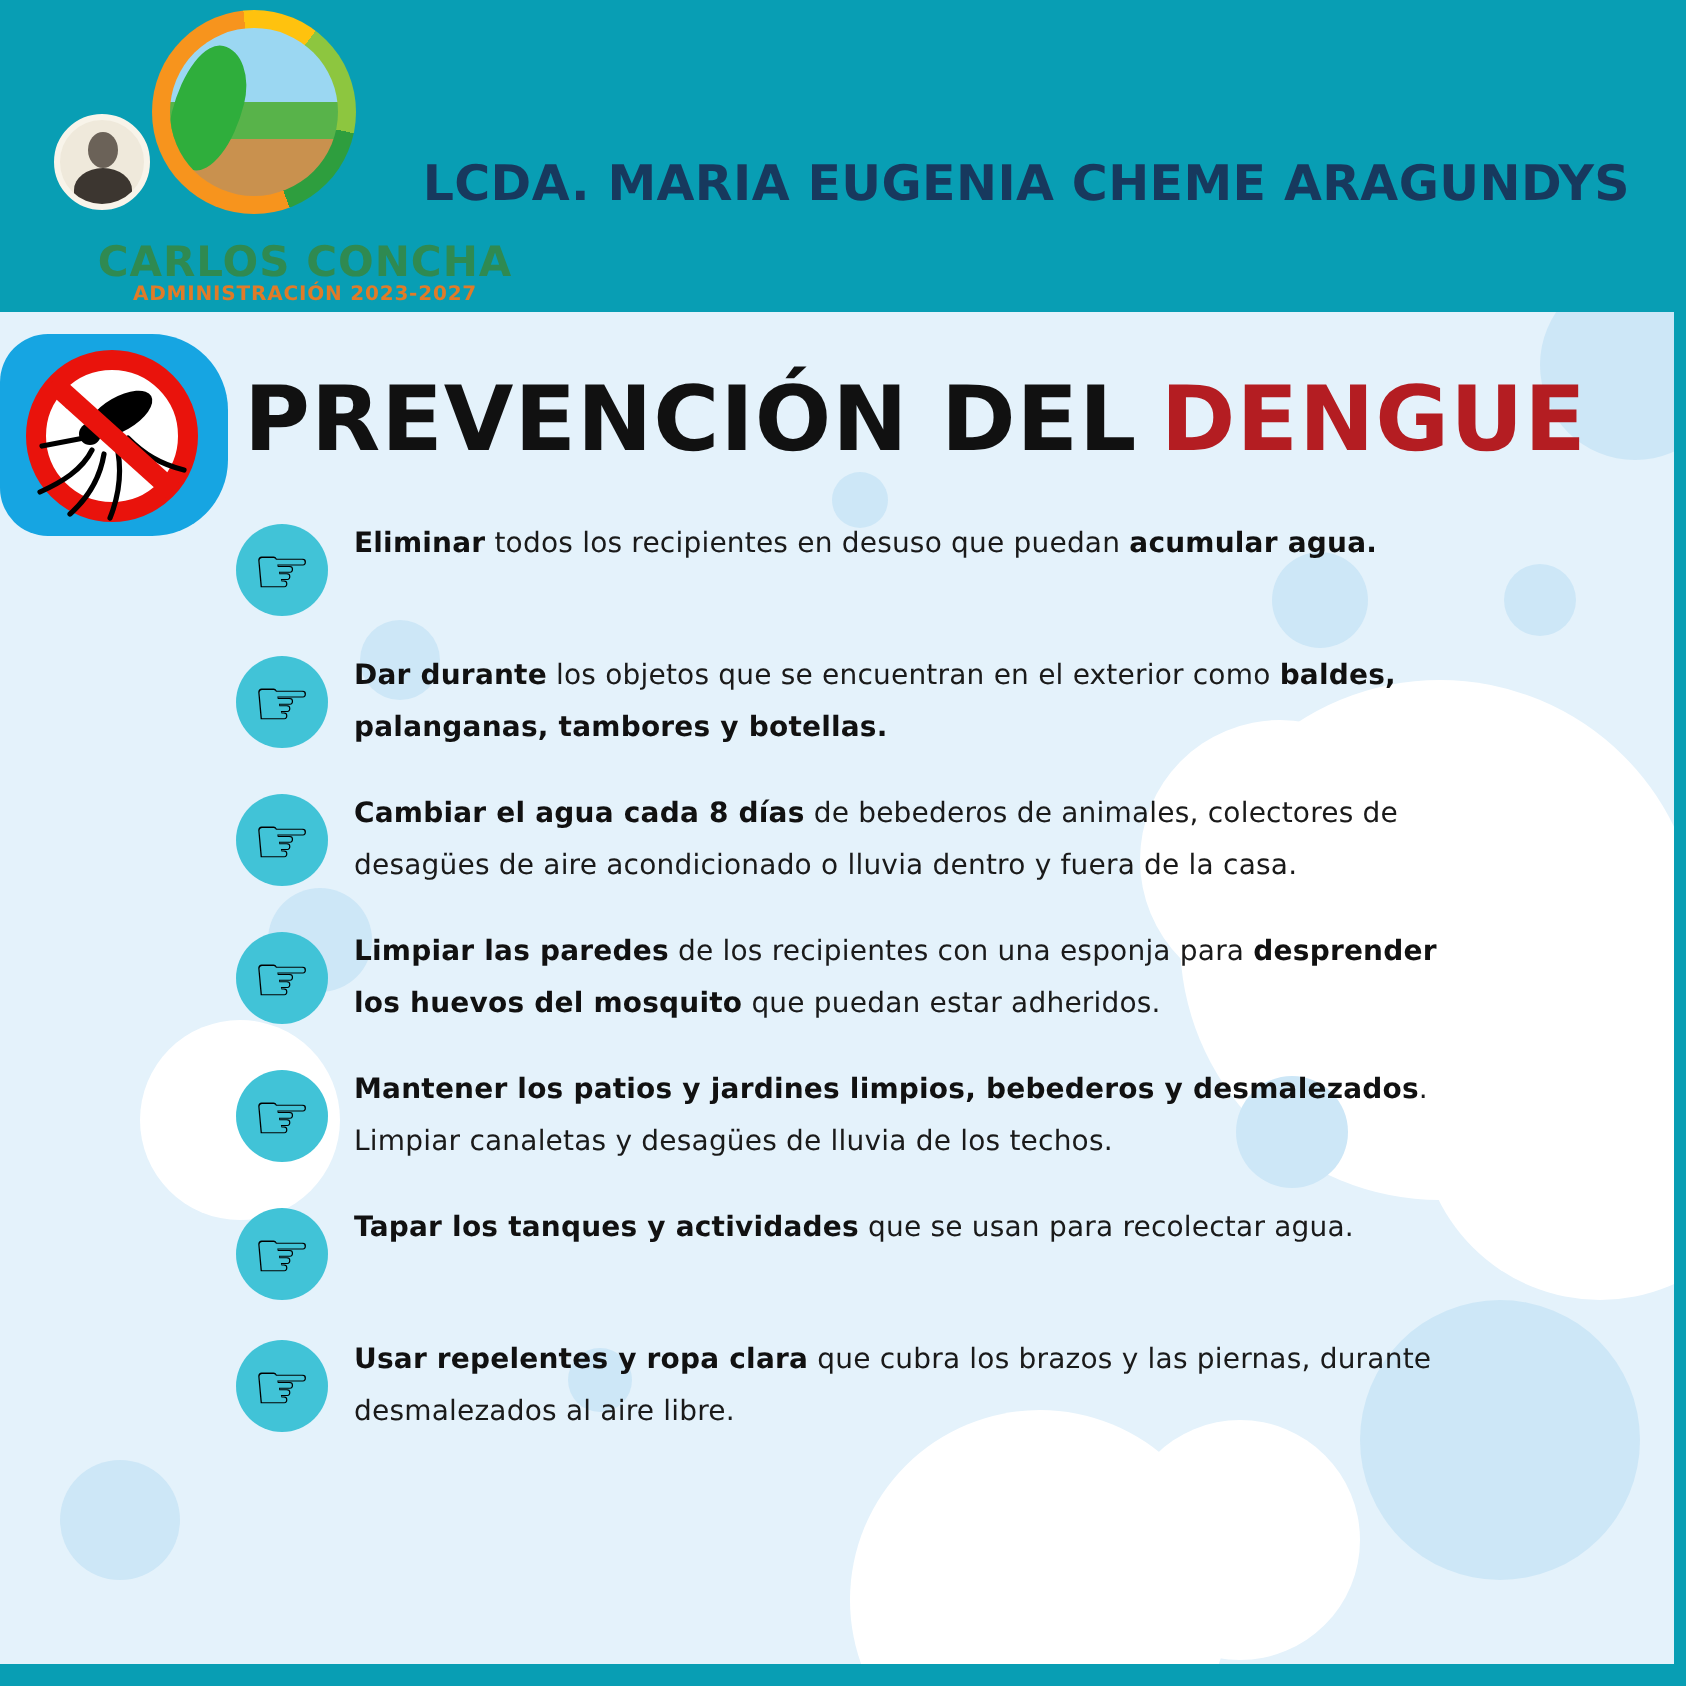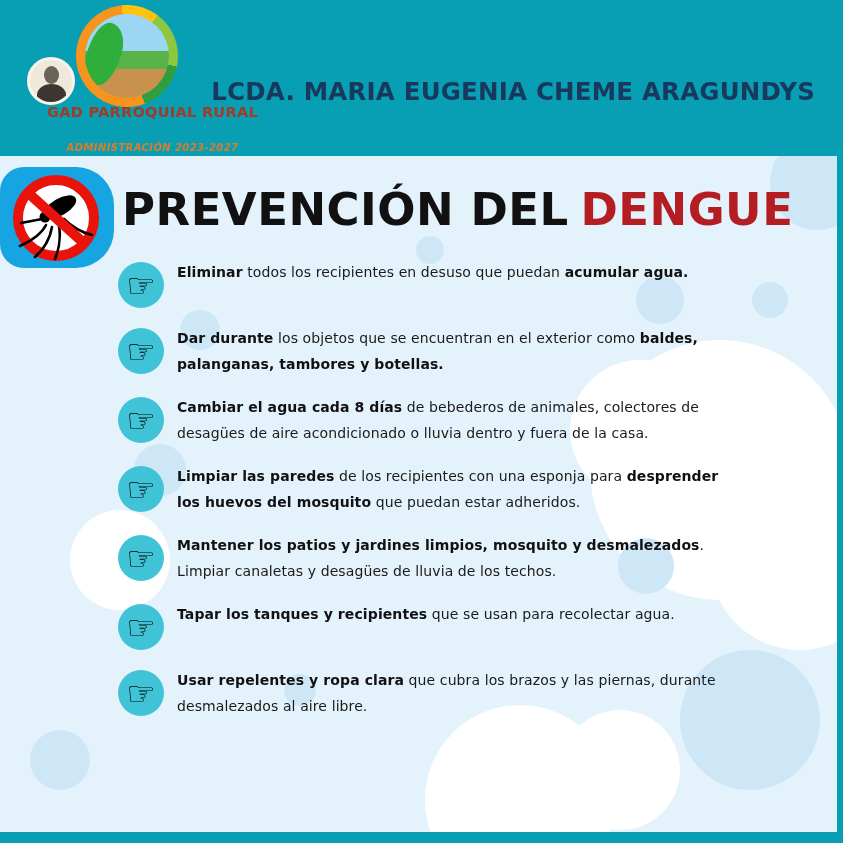--- a/index.html
+++ b/index.html
@@ -37,21 +37,21 @@
     background:#2fae3c;transform:rotate(14deg);
   }
   .portrait{
     position:absolute;left:27px;top:57px;width:48px;height:48px;border-radius:50%;
     background:#efe9db;border:3px solid #f8f4ea;box-sizing:border-box;overflow:hidden;
   }
   .p-head{position:absolute;left:14px;top:6px;width:15px;height:18px;border-radius:50%;background:#6b6258;}
   .p-body{position:absolute;left:7px;top:24px;width:29px;height:22px;border-radius:50% 50% 0 0;background:#3c3630;}
   .org1{position:absolute;left:30px;top:104px;width:245px;text-align:center;color:#a23b24;font-weight:bold;font-size:14.5px;letter-spacing:.3px;}
   .org2{position:absolute;left:30px;top:119px;width:245px;text-align:center;color:#2f8a51;font-weight:bold;font-size:21px;letter-spacing:.5px;}
-  .org3{position:absolute;left:30px;top:142px;width:245px;text-align:center;color:#e07b28;font-weight:bold;font-size:10px;letter-spacing:.4px;font-style:italic;}
+  .org3{position:absolute;left:30px;top:142px;width:245px;text-align:center;color:#e07b28;font-weight:bold;font-size:10px;letter-spacing:.4px;}
   
   .edge-right{position:absolute;right:0;top:0;width:6px;height:843px;background:#089eb4;z-index:4;}
   .footer{position:absolute;left:0;bottom:0;width:843px;height:11px;background:#089eb4;z-index:4;}
   
   .badge{
     position:absolute;left:0;top:167px;width:114px;height:101px;z-index:2;
     background:#16a5e2;border-radius:24px 38px 38px 24px;
   }
   .badge svg{position:absolute;left:4px;top:2px;}
   
@@ -104,21 +104,21 @@
   <div class="header">
     <div class="logo-ring">
       <div class="logo-inner">
         <div class="logo-leaf"></div>
       </div>
     </div>
     <div class="portrait">
       <div class="p-head"></div>
       <div class="p-body"></div>
     </div>
-    <div class="org1">GAD PARROQUIAL RURAL</div>
+    <div class="org2">CARLOS CONCHA</div>
     <div class="org3">ADMINISTRACIÓN 2023-2027</div>
     <div class="official">
       <div>LCDA. MARIA EUGENIA CHEME ARAGUNDYS</div>
     </div>
   </div>
 
   <div class="badge">
     <svg width="106" height="98" viewBox="0 0 106 98">
       <circle cx="52" cy="49" r="38" fill="#ffffff" stroke="#e9130c" stroke-width="10"></circle>
       <g stroke="#000000" stroke-width="2.6" fill="none" stroke-linecap="round">
@@ -155,26 +155,26 @@
       <div class="bullet-text"><b>Cambiar el agua cada 8 días</b><span> de bebederos de animales, colectores de desagües de aire acondicionado o lluvia dentro y fuera de la casa.</span></div>
     </div>
 
     <div class="bullet">
       <div class="hand">☞</div>
       <div class="bullet-text"><b>Limpiar las paredes</b><span> de los recipientes con una esponja para </span><b>desprender los huevos del mosquito</b><span> que puedan estar adheridos.</span></div>
     </div>
 
     <div class="bullet">
       <div class="hand">☞</div>
-      <div class="bullet-text"><b>Mantener los patios y jardines limpios, mosquito y desmalezados</b><span>. Limpiar canaletas y desagües de lluvia de los techos.</span></div>
+      <div class="bullet-text"><b>Mantener los patios y jardines limpios, bebederos y desmalezados</b><span>. Limpiar canaletas y desagües de lluvia de los techos.</span></div>
     </div>
 
     <div class="bullet">
       <div class="hand">☞</div>
-      <div class="bullet-text"><b>Tapar los tanques y recipientes</b><span> que se usan para recolectar agua.</span></div>
+      <div class="bullet-text"><b>Tapar los tanques y actividades</b><span> que se usan para recolectar agua.</span></div>
     </div>
 
     <div class="bullet">
       <div class="hand">☞</div>
       <div class="bullet-text"><b>Usar repelentes y ropa clara</b><span> que cubra los brazos y las piernas, durante desmalezados al aire libre.</span></div>
     </div>
   </div>
 
   <div class="edge-right"></div>
   <div class="footer"></div>

